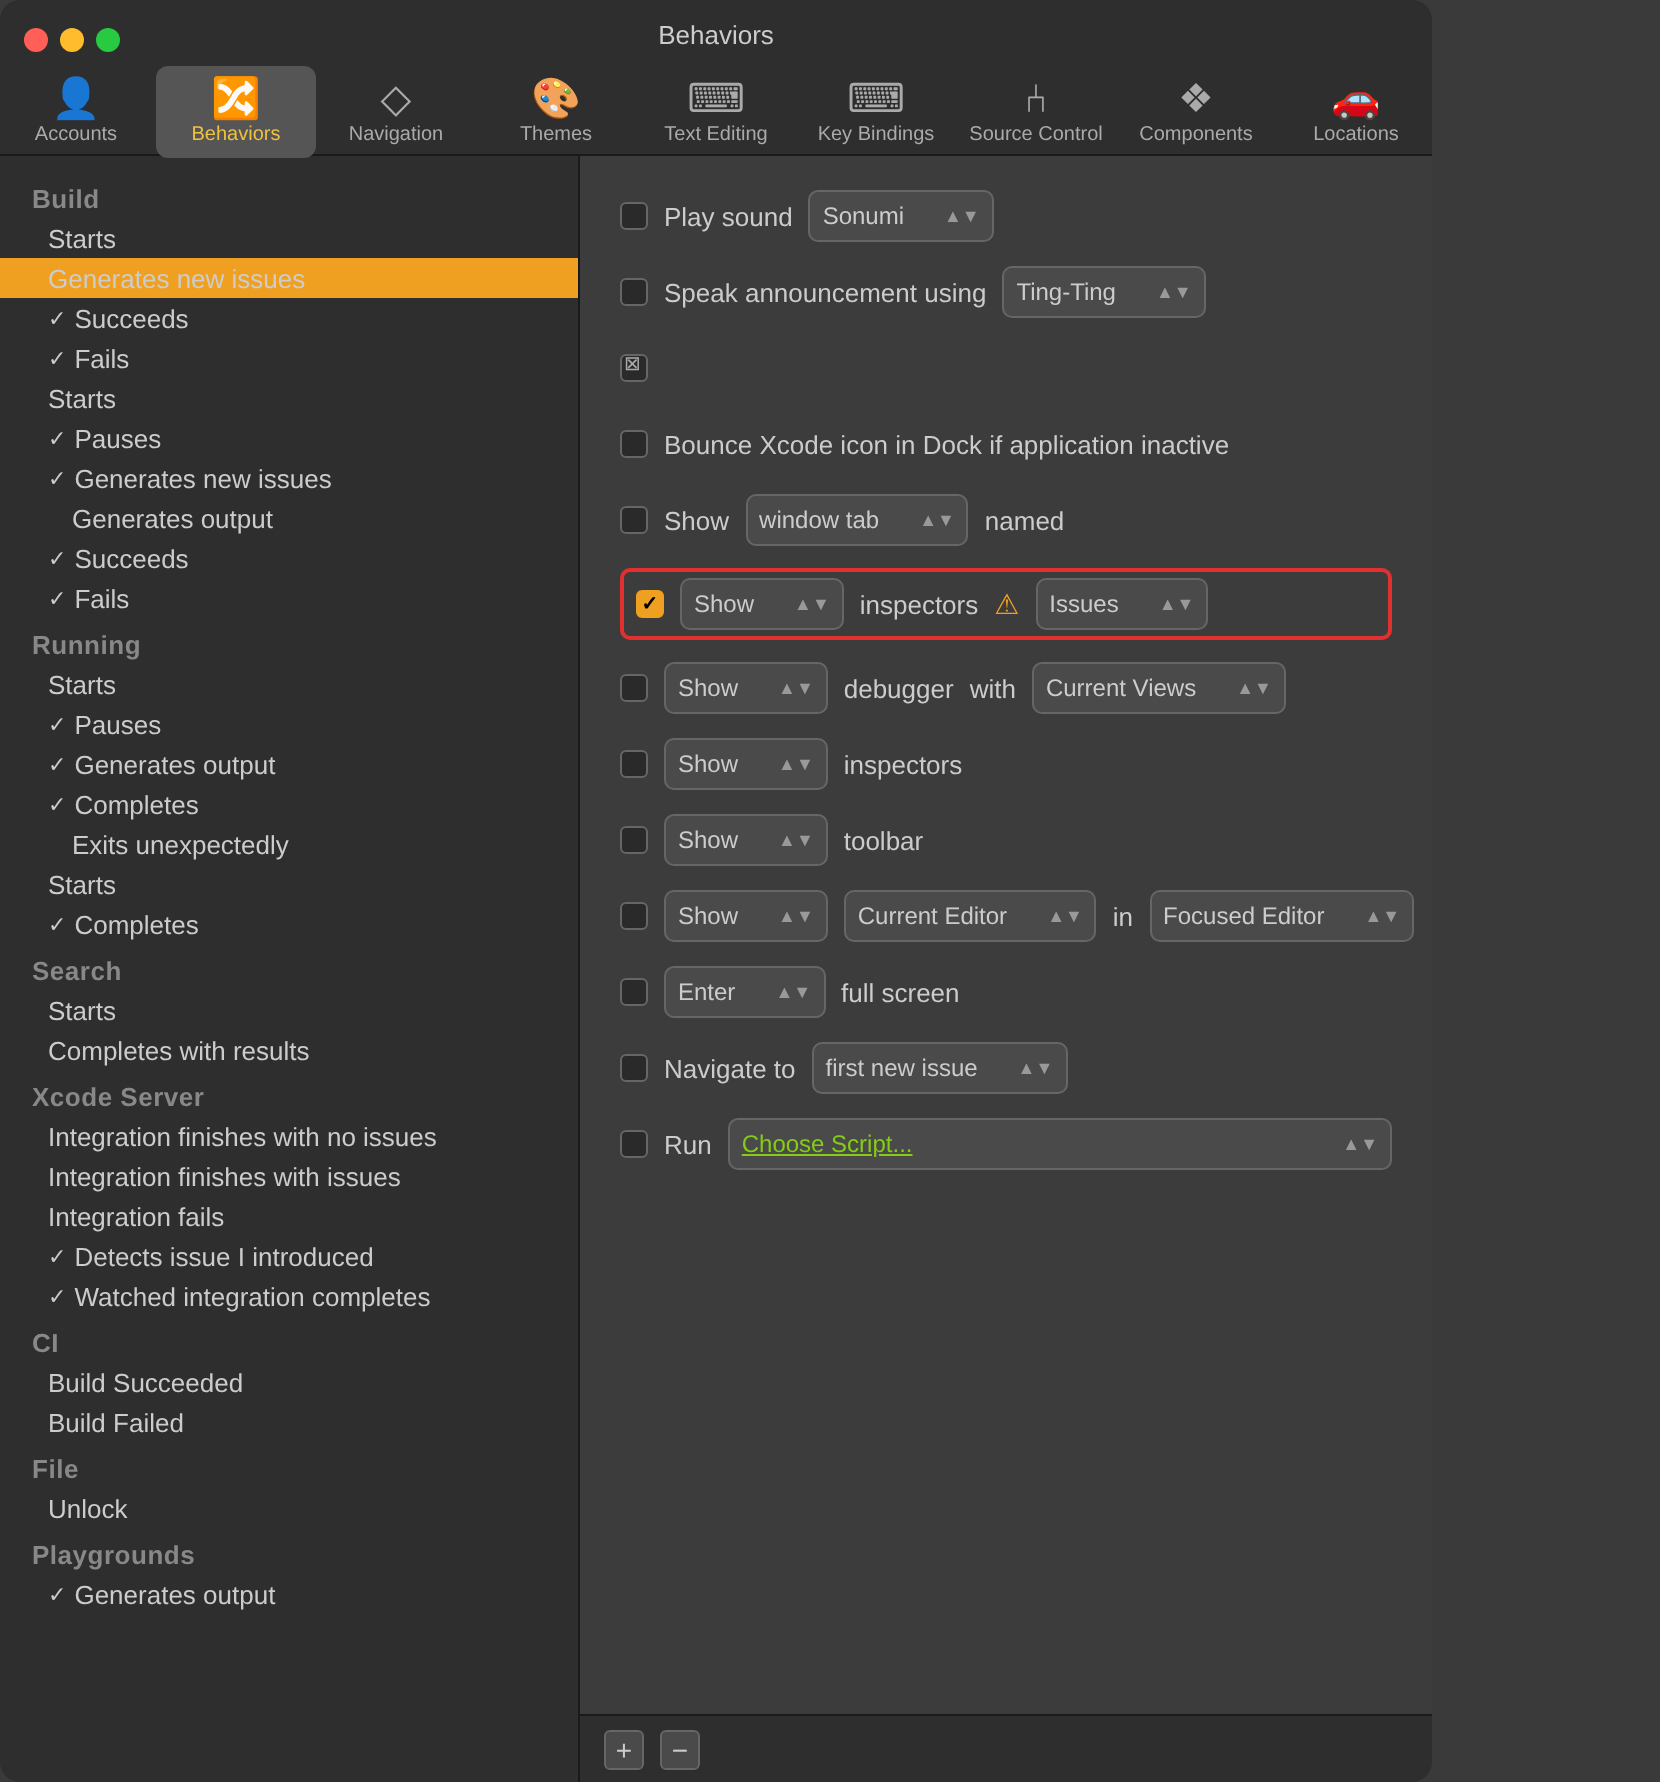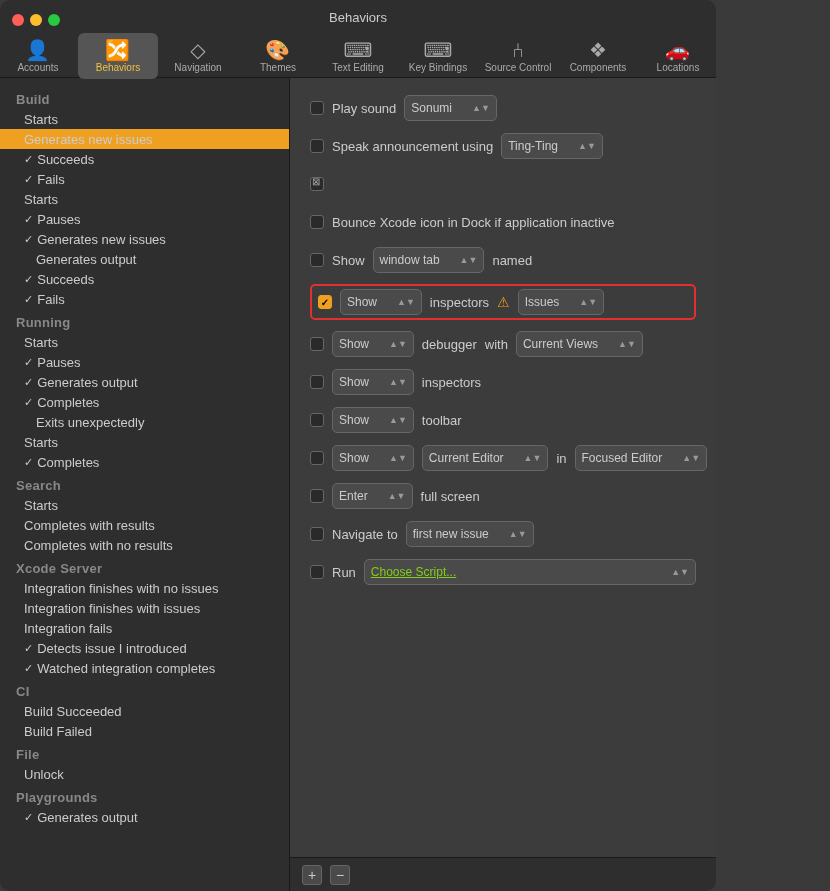--- a/index.html
+++ b/index.html
@@ -372,23 +372,20 @@
           <span class="row-label">Completes</span>
         </div>
 
       <div class="sidebar-group-label">Search</div>
       <div class="sidebar-item">
           <span class="row-label">Starts</span>
         </div>
       <div class="sidebar-item">
           <span class="row-label">Completes with results</span>
         </div>
-      <div class="sidebar-item">
-          <span class="row-label">Completes with no results</span>
-        </div>
 
       <div class="sidebar-group-label">Xcode Server</div>
       <div class="sidebar-item">
           <span class="row-label">Integration finishes with no issues</span>
         </div>
       <div class="sidebar-item">
           <span class="row-label">Integration finishes with issues</span>
         </div>
       <div class="sidebar-item">
           <span class="row-label">Integration fails</span>

